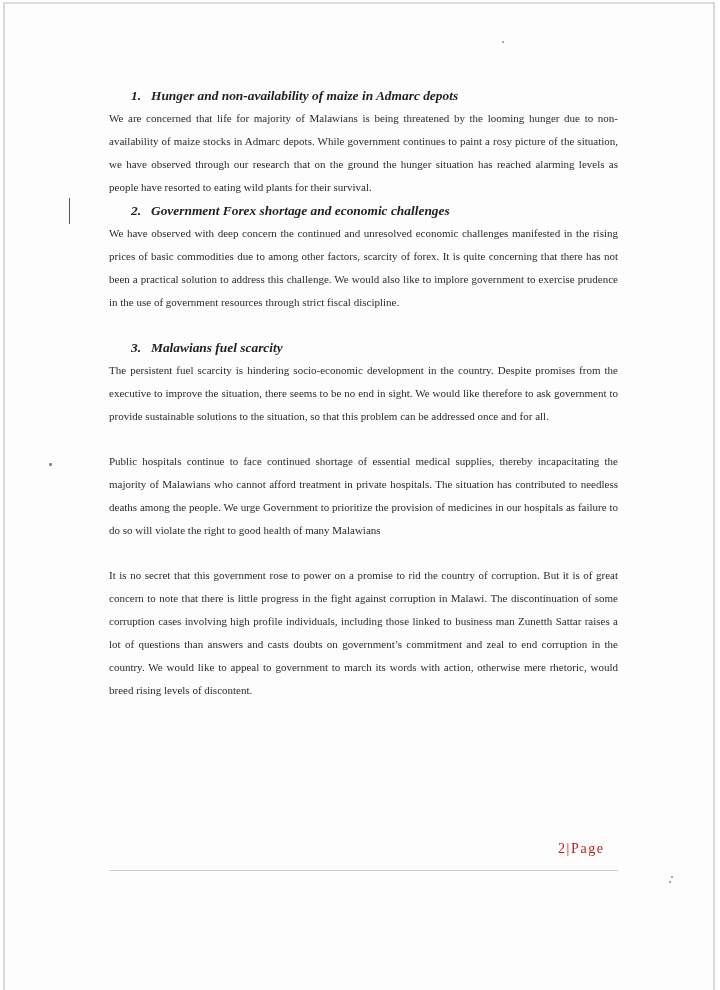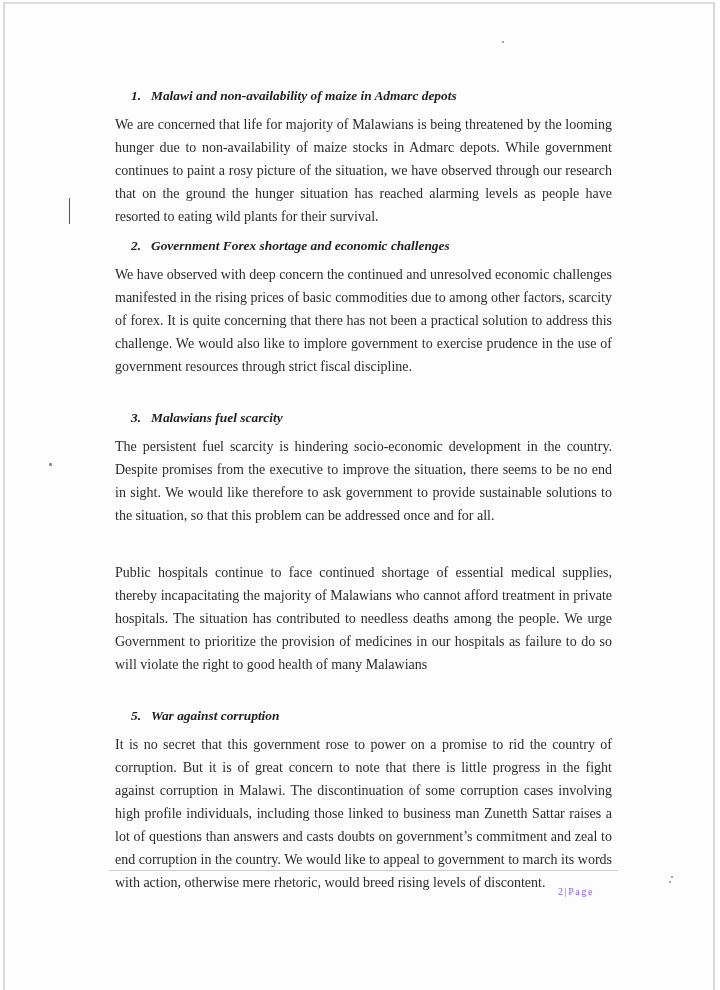--- a/index.html
+++ b/index.html
@@ -40,43 +40,43 @@
       line-height: 23px;
       margin: 0;
       padding-left: 22px;
       color: #1f1f1f;
     }
     .section-heading .num {
       display: inline-block;
       width: 20px;
     }
     .section-body {
-      font-size: 14px;
+      font-size: 11px;
       line-height: 23px;
       text-align: justify;
-      margin: 6px;
+      margin: 0;
       color: #2b2b2b;
     }
     .gap-small { height: 0px; }
     .gap-large { height: 22px; }
     .footer-rule {
       position: absolute;
       left: 104px;
       top: 866px;
       width: 509px;
       height: 0;
       border-top: 1px solid #cfcfcf;
     }
     .page-number {
       position: absolute;
       left: 553px;
-      top: 882px;
-      font-size: 10px;
+      top: 837px;
+      font-size: 14px;
       letter-spacing: 1.6px;
-      color: #8b5cf6;
+      color: #b91c1c;
     }
     .margin-mark {
       position: absolute;
       left: 64px;
       top: 194px;
       width: 1px;
       height: 26px;
       background: #555;
     }
     .speck {
@@ -95,21 +95,21 @@
   <div class="margin-mark"></div>
   <div class="speck" style="left:497px;top:37px;"></div>
   <div class="speck" style="left:44px;top:459px;width:3px;height:3px;"></div>
   <div class="speck" style="left:666px;top:872px;"></div>
   <div class="speck" style="left:664px;top:877px;"></div>
 
   <div class="content">
 
     <section>
       <h3 class="section-heading">
-        <span class="num">1.</span><span>Malawi and non-availability of maize in Admarc depots</span>
+        <span class="num">1.</span><span>Hunger and non-availability of maize in Admarc depots</span>
       </h3>
       <p class="section-body">We are concerned that life for majority of Malawians is being threatened by the looming hunger due to non-availability of maize stocks in Admarc depots. While government continues to paint a rosy picture of the situation, we have observed through our research that on the ground the hunger situation has reached alarming levels as people have resorted to eating wild plants for their survival.</p>
     </section>
 
     <div class="gap-small"></div>
 
     <section>
       <h3 class="section-heading">
         <span class="num">2.</span><span>Government Forex shortage and economic challenges</span>
       </h3>
@@ -127,23 +127,20 @@
 
     <div class="gap-large"></div>
 
     <section>
       <p class="section-body">Public hospitals continue to face continued shortage of essential medical supplies, thereby incapacitating the majority of  Malawians who cannot afford treatment in private hospitals. The situation has contributed to needless deaths among the people. We urge Government to prioritize the provision of medicines in our hospitals as failure to do so will violate the right to good health of many Malawians</p>
     </section>
 
     <div class="gap-large"></div>
 
     <section>
-      <h3 class="section-heading">
-        <span class="num">5.</span><span>War against corruption</span>
-      </h3>
       <p class="section-body">It is no secret that this government rose to power on a promise to rid the country of corruption. But it is of great concern to note that there is little progress in the fight against corruption in Malawi. The discontinuation of some corruption cases involving high profile individuals, including those linked to business man Zunetth Sattar raises a lot of questions than answers and casts doubts on government’s commitment and zeal to end corruption in the country. We would like to appeal to government to march its words with action, otherwise mere rhetoric, would breed rising levels of discontent.</p>
     </section>
 
   </div>
 
   <div class="footer-rule"></div>
   <div class="page-number">2|Page</div>
 
 </div>
 

